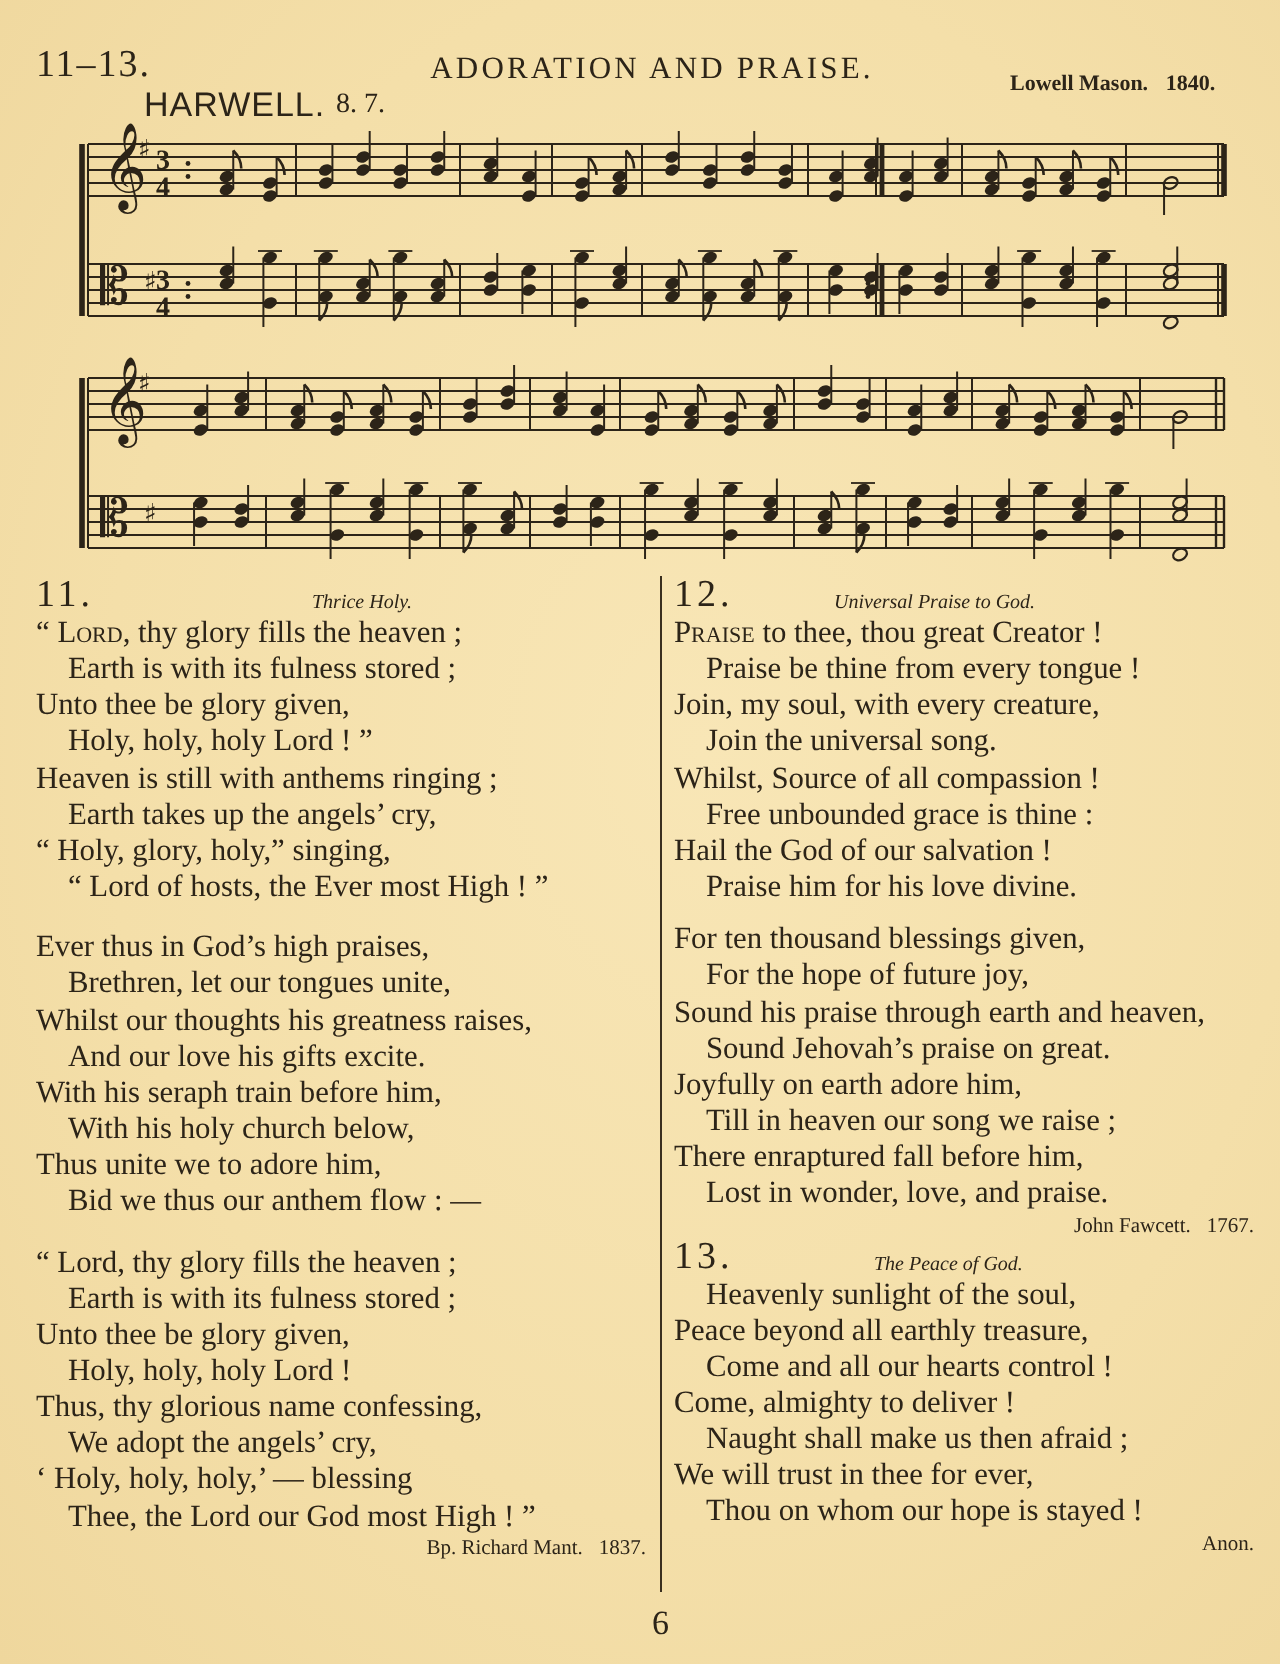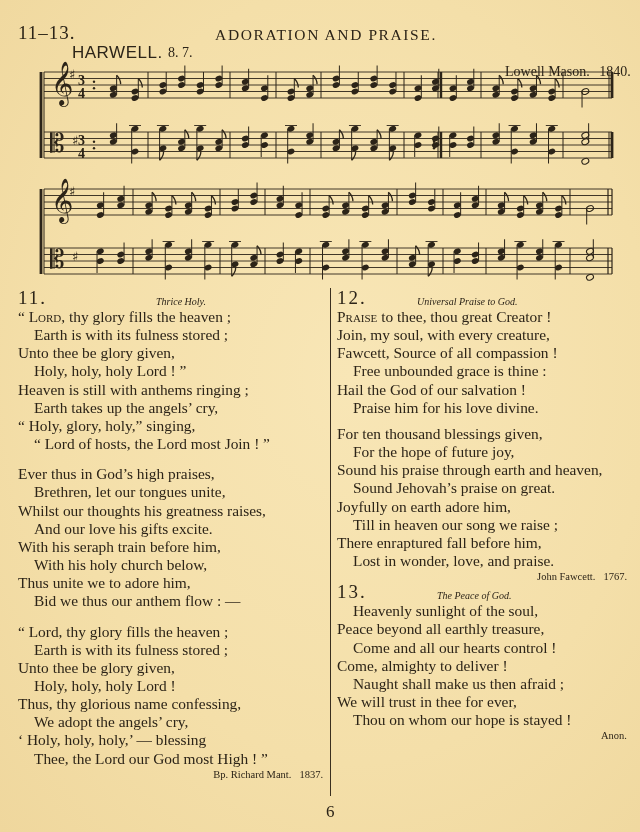--- a/index.html
+++ b/index.html
@@ -9,21 +9,21 @@
     background-image: radial-gradient(ellipse at 55% 45%, #f8e6b6 0%, #f4dfa9 60%, #efd79d 100%);
     color: #2c2418;
     font-family: "Liberation Serif", "DejaVu Serif", serif;
     position: relative;
   }
   .abs { position: absolute; }
   .hymn-range { left: 18px; top: 22px; font-size: 19px; letter-spacing: 1px; }
   .section-title { left: 0; width: 640px; top: 26px; text-align: center; font-size: 15.5px; letter-spacing: 1.6px; padding-left: 6px; }
   .tune-name { left: 72px; top: 43px; font-family: "Liberation Sans", "DejaVu Sans", sans-serif; font-weight: normal; font-size: 17px; letter-spacing: 0.5px; }
   .meter { left: 168px; top: 45px; font-size: 14px; }
-  .composer { left: 505px; top: 64px; font-size: 14px; }
+  .composer { left: 505px; top: 36px; font-size: 11px; font-weight: bold; }
 
   svg.music { position: absolute; left: 0; top: 0; }
 
   .col { position: absolute; font-size: 15.4px; line-height: 18.15px; white-space: nowrap; }
   .col-left { left: 18px; top: 290px; width: 305px; }
   .col-right { left: 337px; top: 290px; width: 290px; }
   .hymn-head { position: relative; height: 18px; }
   .hymn-num { position: absolute; left: 0; top: -1px; font-size: 19px; letter-spacing: 2px; text-align: right; }
   .hymn-sub { position: absolute; top: 3px; font-style: italic; font-size: 10px; }
   .line { display: block; }
@@ -465,21 +465,21 @@
       <span class="hymn-sub" style="left: 138px; text-align: right;">Thrice Holy.</span>
     </div>
     <div class="stanza">
       <span class="line">“ <span class="sc">Lord,</span> thy glory fills the heaven ;</span>
       <span class="line indent">Earth is with its fulness stored ;</span>
       <span class="line">Unto thee be glory given,</span>
       <span class="line indent">Holy, holy, holy Lord ! ”</span>
       <span class="line">Heaven is still with anthems ringing ;</span>
       <span class="line indent">Earth takes up the angels’ cry,</span>
       <span class="line">“ Holy, glory, holy,” singing,</span>
-      <span class="line indent">“ Lord of hosts, the Lord most Join ! ”</span>
+      <span class="line indent">“ Lord of hosts, the Ever most High ! ”</span>
     </div>
     <div class="gap"></div>
     <div class="stanza">
       <span class="line">Ever thus in God’s high praises,</span>
       <span class="line indent">Brethren, let our tongues unite,</span>
       <span class="line">Whilst our thoughts his greatness raises,</span>
       <span class="line indent">And our love his gifts excite.</span>
       <span class="line">With his seraph train before him,</span>
       <span class="line indent">With his holy church below,</span>
       <span class="line">Thus unite we to adore him,</span>
@@ -499,22 +499,24 @@
     <span class="credit"><span>Bp. Richard Mant.</span><span style="margin-left: 8px;">1837.</span></span>
   </div>
 <div class="abs divider"></div>
 <div class="col col-right" id="colRight">
     <div class="hymn-head">
       <span class="hymn-num">12.</span>
       <span class="hymn-sub" style="left: 80px;">Universal Praise to God.</span>
     </div>
     <div class="stanza">
       <span class="line"><span class="sc">Praise</span> to thee, thou great Creator !</span>
+      <span class="line indent">Praise be thine from every tongue !</span>
       <span class="line">Join, my soul, with every creature,</span>
-      <span class="line">Fawcett, Source of all compassion !</span>
+      <span class="line indent">Join the universal song.</span>
+      <span class="line">Whilst, Source of all compassion !</span>
       <span class="line indent">Free unbounded grace is thine :</span>
       <span class="line">Hail the God of our salvation !</span>
       <span class="line indent">Praise him for his love divine.</span>
     </div>
     <div class="gap" style="height: 8px;"></div>
     <div class="stanza">
       <span class="line">For ten thousand blessings given,</span>
       <span class="line indent">For the hope of future joy,</span>
       <span class="line">Sound his praise through earth and heaven,</span>
       <span class="line indent">Sound Jehovah’s praise on great.</span>

